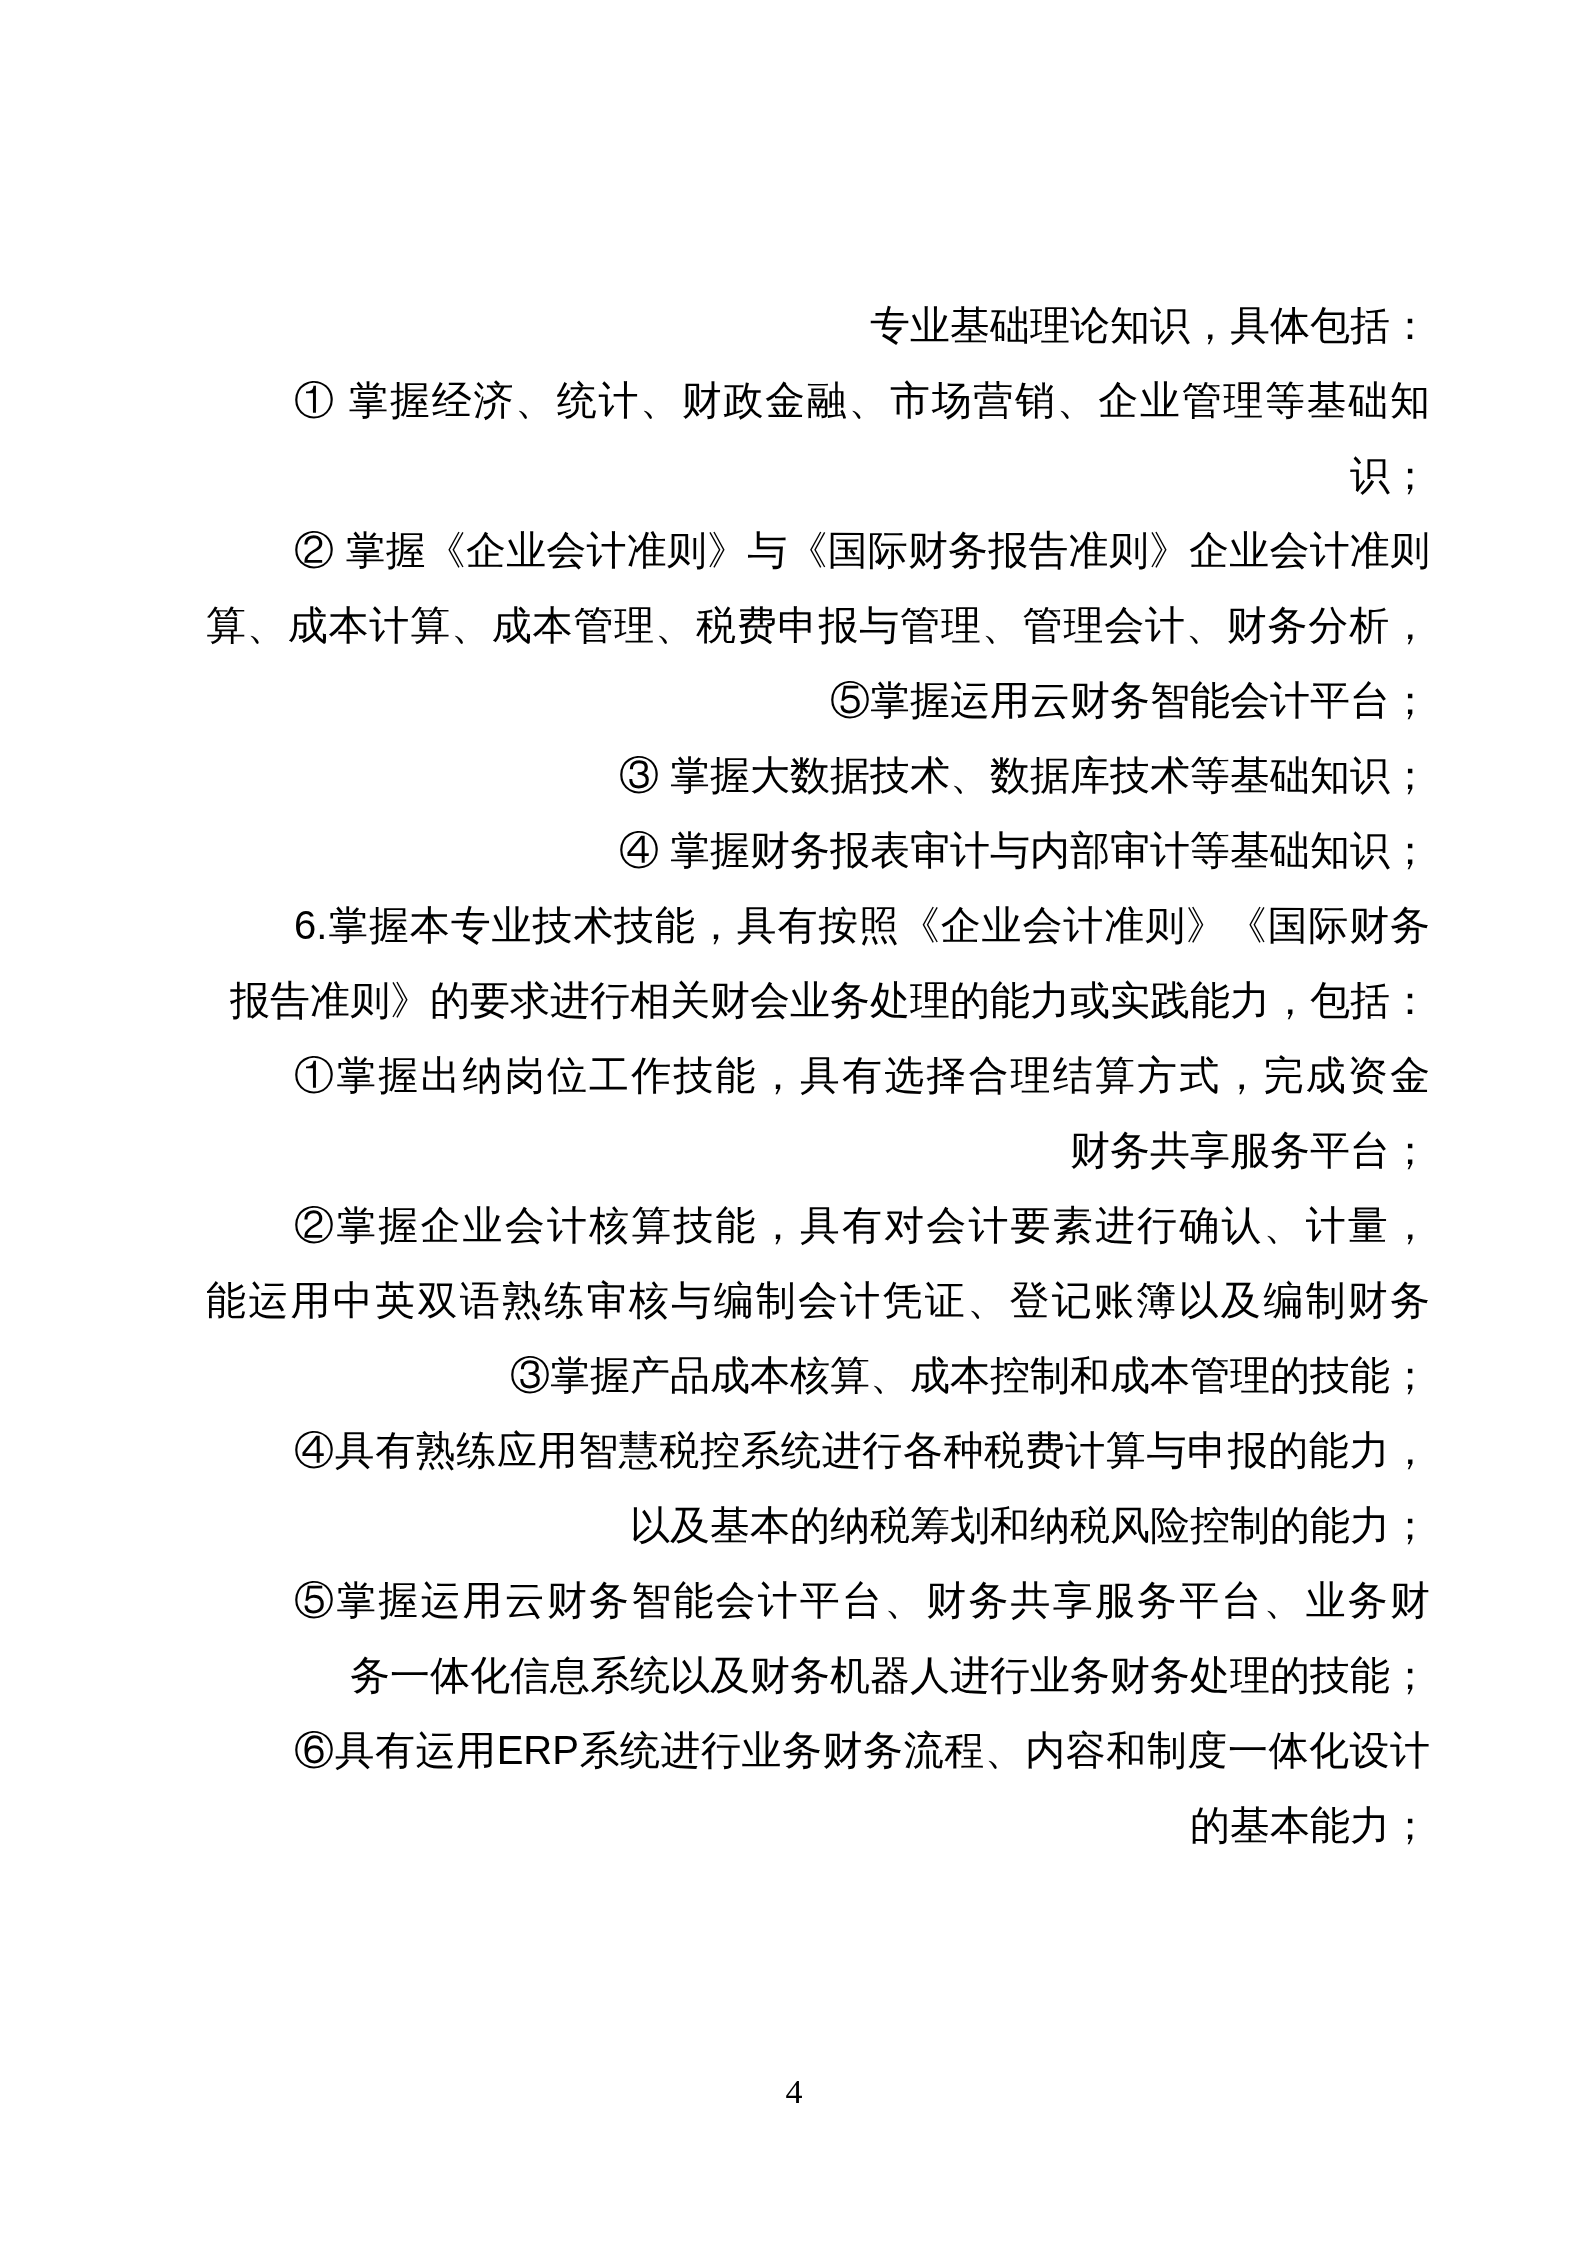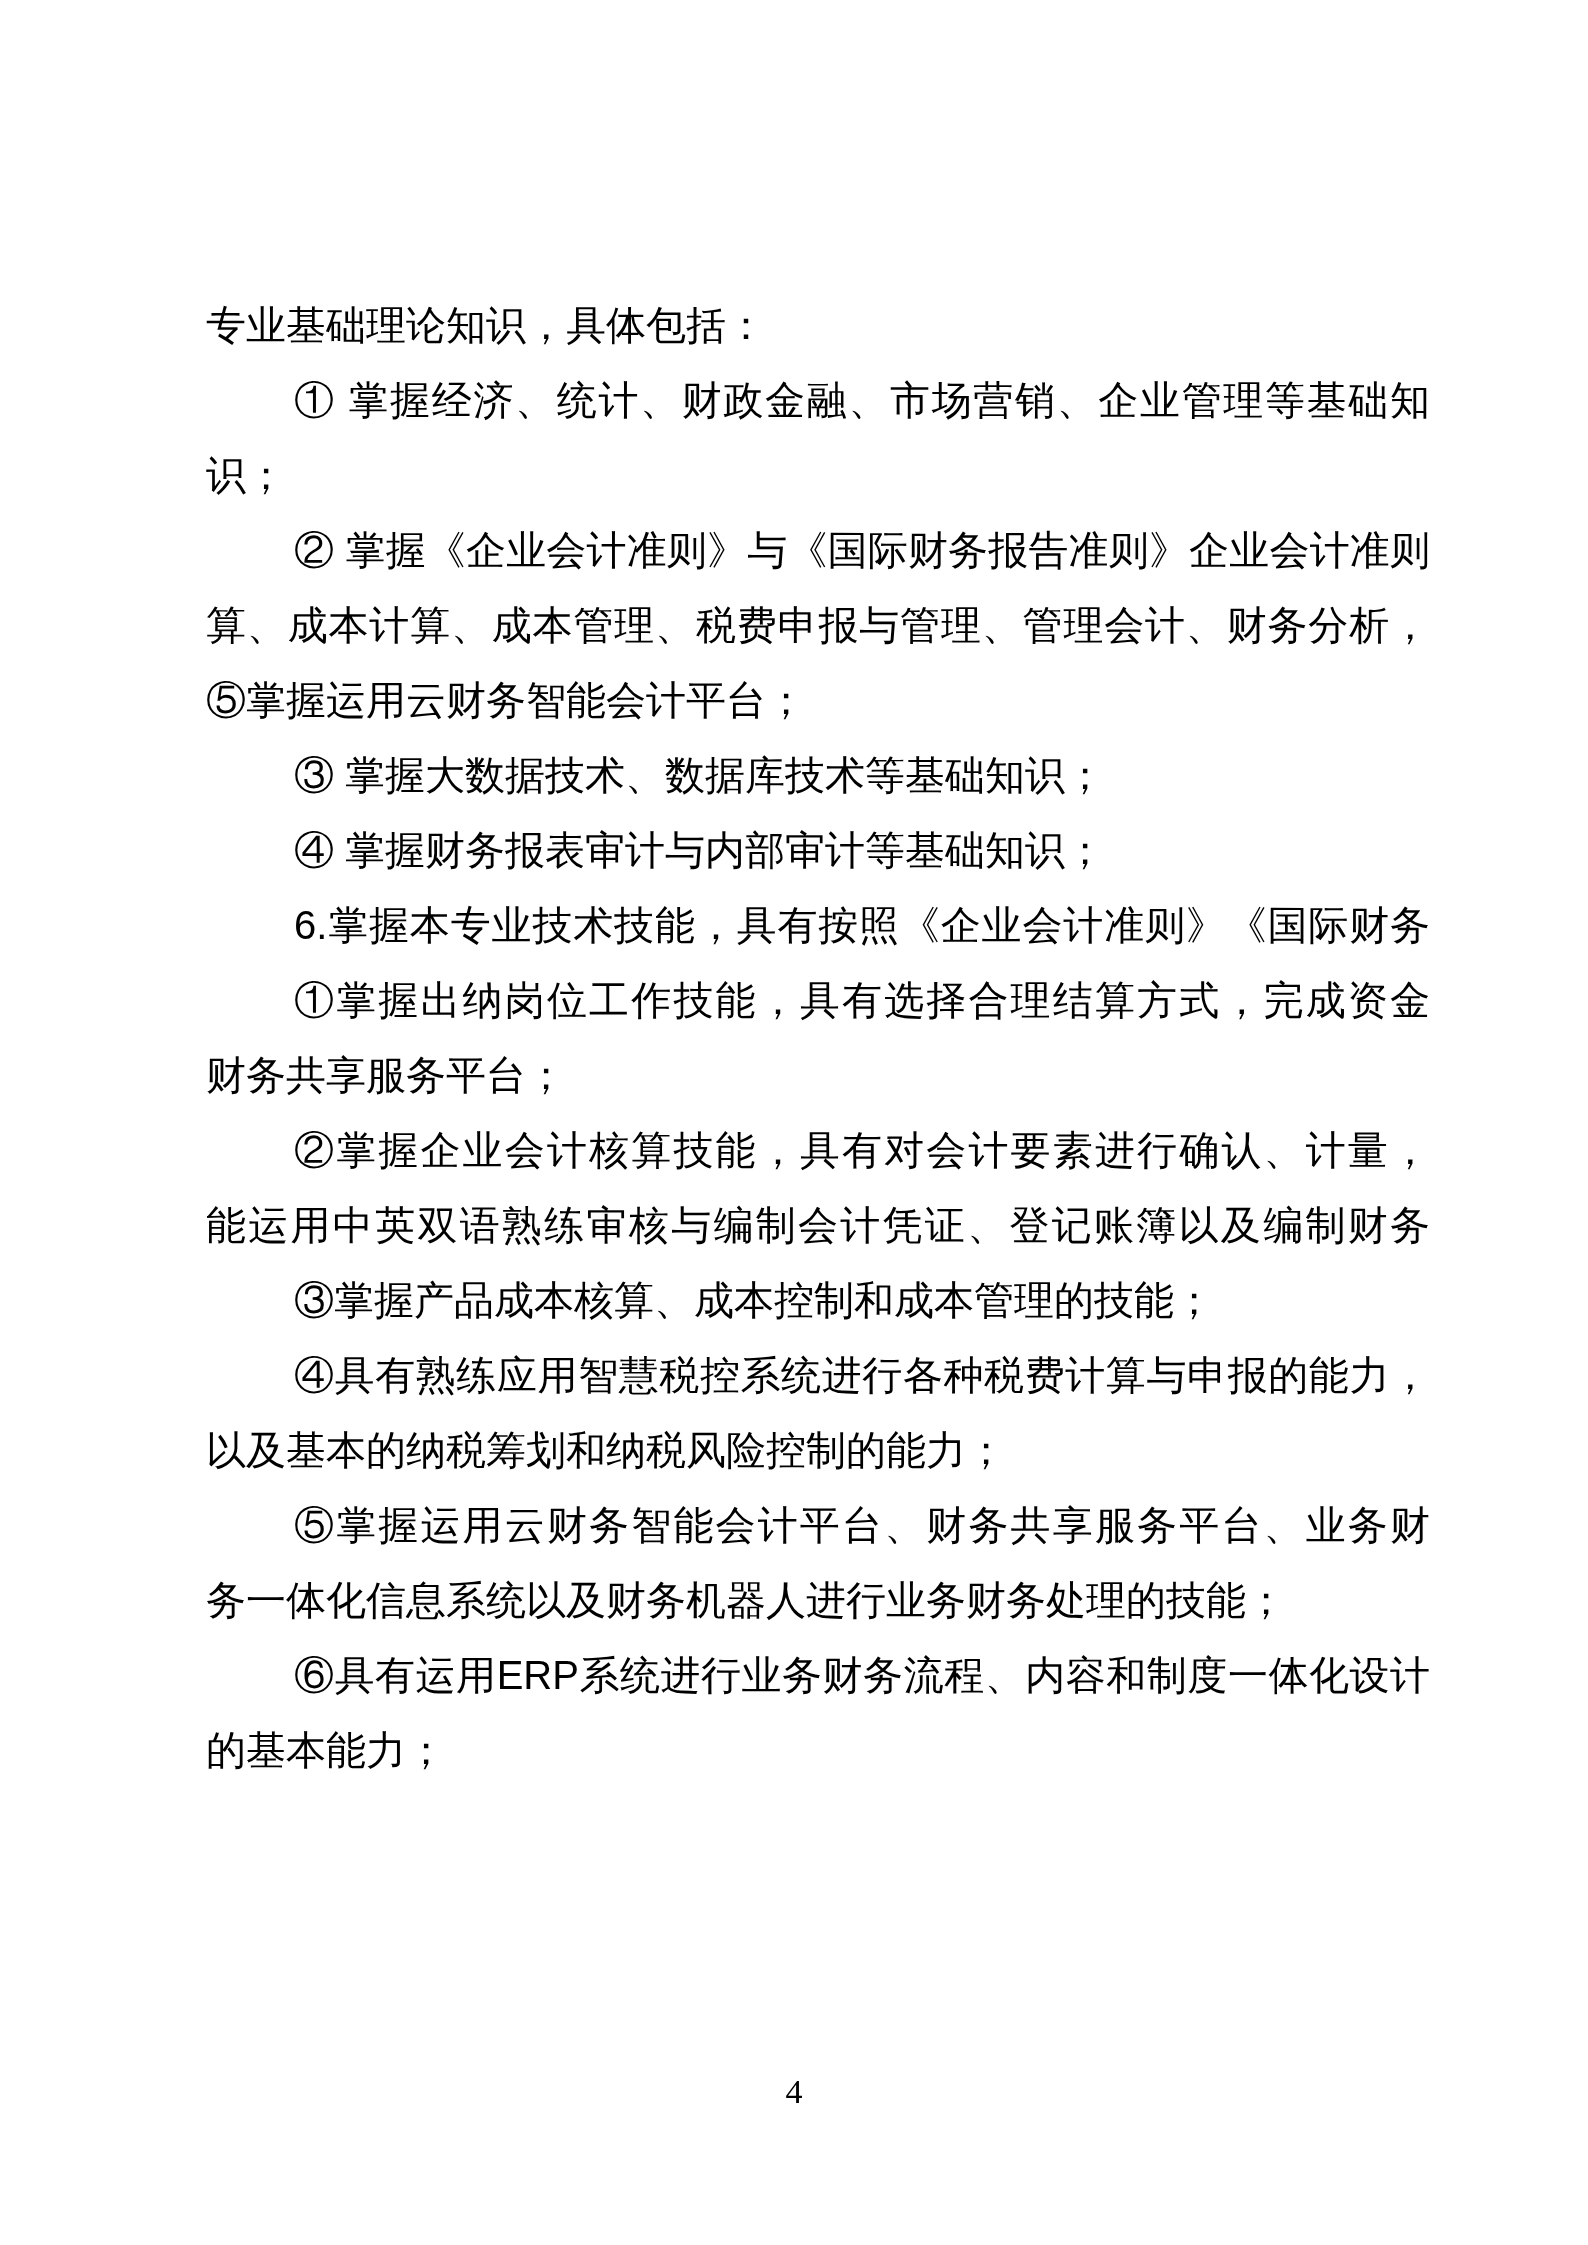--- a/index.html
+++ b/index.html
@@ -30,21 +30,21 @@
     top: 288px;
     width: 1224px;
     font-size: 40px;
     line-height: 75px;
     font-weight: 500;
     letter-spacing: 0;
   }
   .ln {
     height: 75px;
     overflow: visible;
-    text-align: left;
+    text-align: right;
   }
   .ln.indent {
     text-indent: 88px;
   }
   .ln.fill {
     text-align: justify;
     -moz-text-align-last: justify;
     text-align-last: justify;
     text-justify: inter-character;
   }
@@ -68,20 +68,21 @@
   <div class="doc">
     <div class="ln">专业基础理论知识，具体包括：</div>
     <div class="ln indent fill">① 掌握经济、统计、财政金融、市场营销、企业管理等基础知</div>
     <div class="ln">识；</div>
     <div class="ln indent fill">② 掌握《企业会计准则》与《国际财务报告准则》企业会计准则</div>
     <div class="ln fill">算、成本计算、成本管理、税费申报与管理、管理会计、财务分析，</div>
     <div class="ln">⑤掌握运用云财务智能会计平台；</div>
     <div class="ln indent">③ 掌握大数据技术、数据库技术等基础知识；</div>
     <div class="ln indent">④ 掌握财务报表审计与内部审计等基础知识；</div>
     <div class="ln indent fill">6.掌握本专业技术技能，具有按照《企业会计准则》《国际财务</div>
+    <div class="ln">报告准则》的要求进行相关财会业务处理的能力或实践能力，包括：</div>
     <div class="ln indent fill">①掌握出纳岗位工作技能，具有选择合理结算方式，完成资金</div>
     <div class="ln">财务共享服务平台；</div>
     <div class="ln indent fill">②掌握企业会计核算技能，具有对会计要素进行确认、计量，</div>
     <div class="ln fill">能运用中英双语熟练审核与编制会计凭证、登记账簿以及编制财务</div>
     <div class="ln indent">③掌握产品成本核算、成本控制和成本管理的技能；</div>
     <div class="ln indent fill">④具有熟练应用智慧税控系统进行各种税费计算与申报的能力，</div>
     <div class="ln">以及基本的纳税筹划和纳税风险控制的能力；</div>
     <div class="ln indent fill">⑤掌握运用云财务智能会计平台、财务共享服务平台、业务财</div>
     <div class="ln">务一体化信息系统以及财务机器人进行业务财务处理的技能；</div>
     <div class="ln indent fill">⑥具有运用ERP系统进行业务财务流程、内容和制度一体化设计</div>

